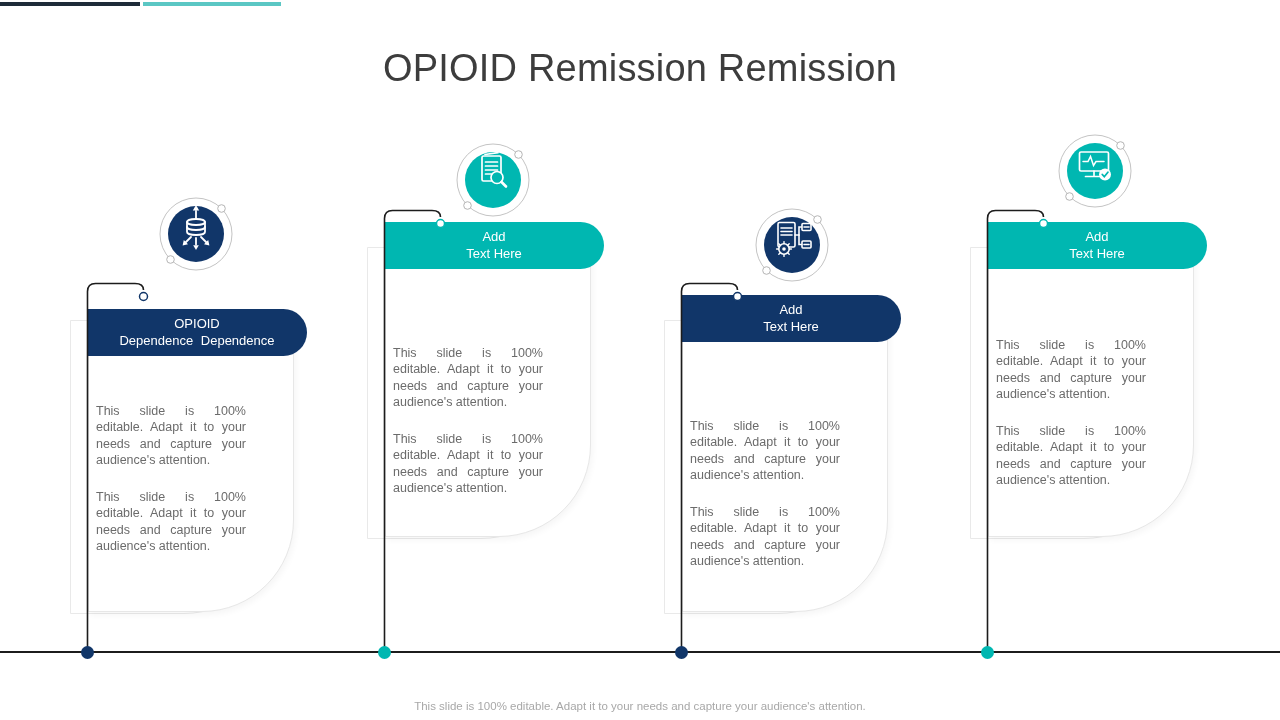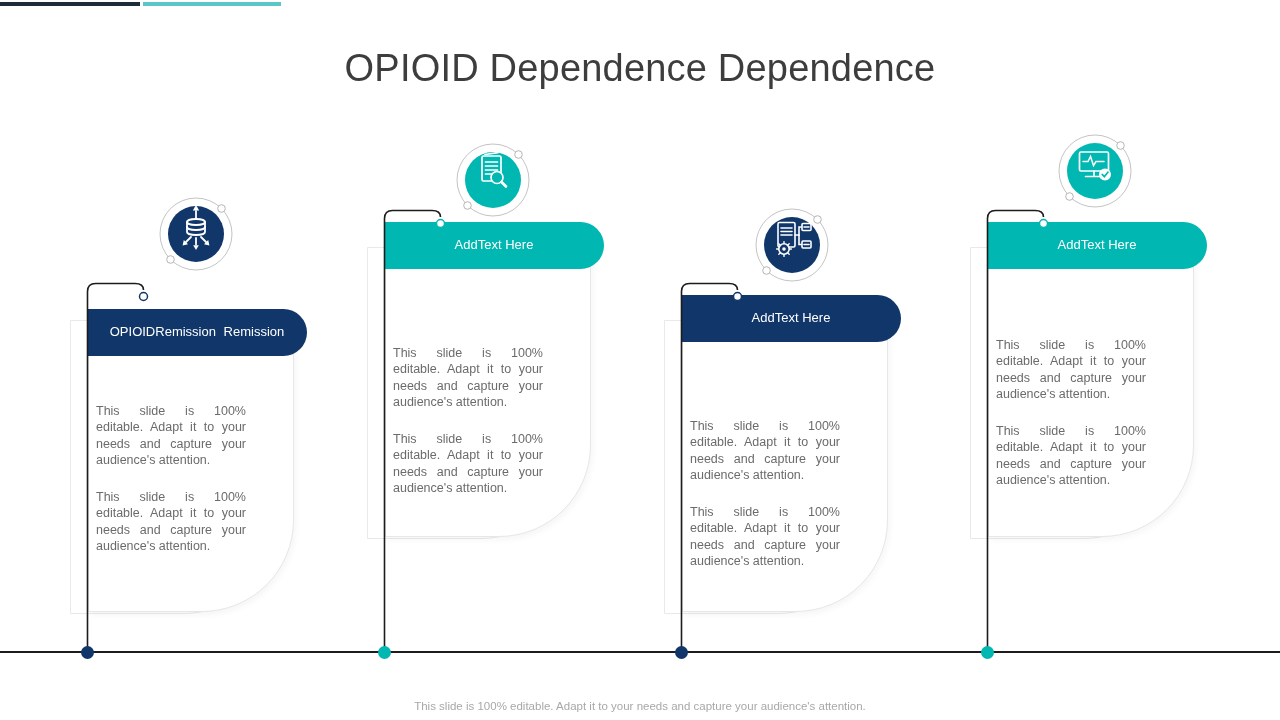--- a/index.html
+++ b/index.html
@@ -12,21 +12,21 @@
 
   .page-title{position:absolute;top:22px;left:0;width:1280px;text-align:center;
               font-size:38px;font-weight:400;color:#3d3d3d;letter-spacing:0.2px;}
 
   .bg-card{position:absolute;width:204px;background:#ffffff;border:1px solid #e9e9e9;
            border-radius:0 0 92px 0;z-index:1;}
   .card{position:absolute;width:204px;background:#ffffff;border:1px solid #e7e7e7;
         border-radius:0 0 92px 0;box-shadow:2px 3px 6px rgba(0,0,0,0.04);z-index:3;}
 
   .banner{position:absolute;width:220px;height:47px;border-radius:0 24px 24px 0;
-          color:#ffffff;display:flex;flex-direction:row;justify-content:center;
+          color:#ffffff;display:flex;flex-direction:column;justify-content:center;
           align-items:center;text-align:center;font-size:13px;line-height:16.5px;z-index:5;}
   .banner.navy{background:#113669;}
   .banner.teal{background:#00b7b1;}
   .banner .wide{word-spacing:4px;}
 
   .body-text{position:absolute;width:150px;z-index:6;color:#6b6b6b;font-size:12.5px;
              line-height:16.3px;text-align:justify;}
   .body-text p{margin:0 0 21px 0;}
   .body-text p:last-child{margin:0;}
 
@@ -42,32 +42,32 @@
                font-size:11.5px;color:#a8a8a8;}
 </style>
 </head>
 <body>
 
 <div class="slide">
 
   <div class="topbar dark"></div>
   <div class="topbar teal"></div>
 
-  <h1 class="page-title">OPIOID Dependence Dependence</h1>
+  <h1 class="page-title">OPIOID Remission Remission</h1>
 
   <div>
     <div class="bg-card" style="left:70px;top:320px;height:292px;"></div>
     <div class="card" style="left:88px;top:318px;height:292px;"></div>
     <svg class="connector" style="left:86px;top:282px;" width="70" height="372">
       <path d="M1.5 372 L1.5 9.5 Q1.5 1.5 9.5 1.5 L49 1.5 Q57.5 1.5 57.5 8" fill="none" stroke="#1c1c1c" stroke-width="1.6"></path>
       <circle cx="57.5" cy="14.5" r="4" fill="#ffffff" stroke="#113669" stroke-width="1.5"></circle>
     </svg>
     <div class="banner navy" style="left:87px;top:309px;">
       <div>OPIOID</div>
-      <div class="wide">Remission Remission</div>
+      <div class="wide">Dependence Dependence</div>
     </div>
     <div class="icon-wrap" style="left:154px;top:192px;">
       <svg width="84" height="84" viewBox="0 0 84 84">
         <circle cx="42" cy="42" r="36" fill="none" stroke="#c4c4c4" stroke-width="1"></circle>
         <circle cx="67.5" cy="16.5" r="3.8" fill="#ffffff" stroke="#b5b5b5" stroke-width="1"></circle>
         <circle cx="16.5" cy="67.5" r="3.8" fill="#ffffff" stroke="#b5b5b5" stroke-width="1"></circle>
         <circle cx="42" cy="42" r="28" fill="#113669"></circle>
         <g stroke="#ffffff" stroke-width="1.8" fill="none" stroke-linecap="round">
           <line x1="42" y1="27" x2="42" y2="19"></line>
           <ellipse cx="42" cy="30" rx="9" ry="3"></ellipse>

